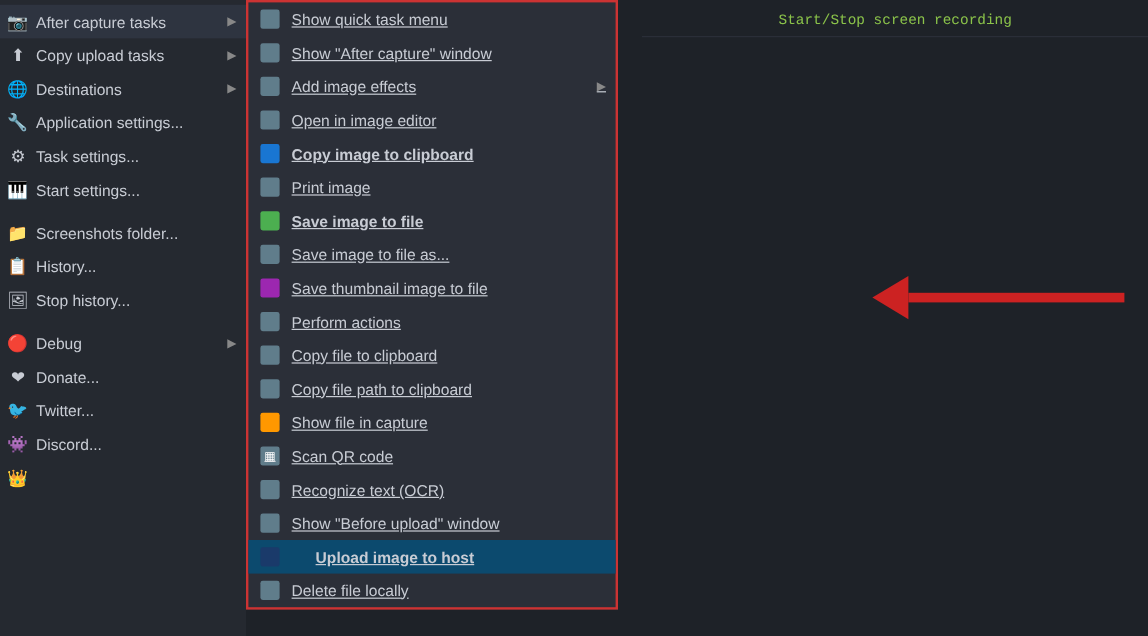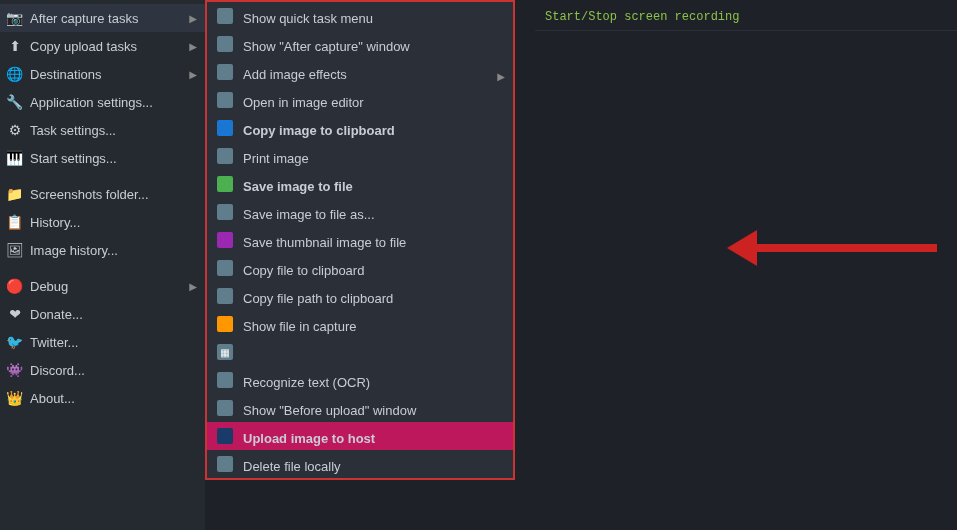--- a/index.html
+++ b/index.html
@@ -76,28 +76,30 @@
       left: 0;
       top: 0;
       width: 310px;
       background: #2b2f38;
       border: 2px solid #cc3333;
       z-index: 10;
     }
 
     .menu-item {
       display: flex;
-      align-items: flex-end;
+      align-items: center;
       padding: 4px 8px;
       cursor: pointer;
       min-height: 26px;
       position: relative;
+      text-decoration: underline;
     }
     .menu-item.highlighted {
-      background: #be185d;
+      background: #0c4a6e;
+      gap: 20px;
     }
     .menu-item .menu-icon {
       width: 20px;
       height: 20px;
       margin-right: 8px;
       flex-shrink: 0;
       display: flex;
       align-items: center;
       justify-content: center;
       font-size: 14px;
@@ -135,20 +137,21 @@
       border-right: 30px solid #cc2222;
     }
 
     
     .right-panel {
       position: absolute;
       right: 0;
       top: 0;
       left: 320px;
       height: 530px;
+      text-align: center;
     }
     .right-text-item {
       padding: 6px 10px;
       border-bottom: 1px solid #2a2e38;
       color: #8bc34a;
       font-family: 'Courier New', monospace;
       font-size: 12px;
     }
 
     
@@ -208,21 +211,21 @@
     <span class="label">Screenshots folder...</span>
   </div>
 
   <div class="sidebar-item">
     <span class="icon sidebar-icon-text">📋</span>
     <span class="label">History...</span>
   </div>
 
   <div class="sidebar-item">
     <span class="icon sidebar-icon-text">🖼</span>
-    <span class="label">Image history...</span>
+    <span class="label">Stop history...</span>
   </div>
 
   <div class="sidebar-divider"></div>
 
   <div class="sidebar-item">
     <span class="icon sidebar-icon-text">🔴</span>
     <span class="label">Debug</span>
     <span class="arrow">▶</span>
   </div>
 
@@ -236,21 +239,20 @@
     <span class="label">Twitter...</span>
   </div>
 
   <div class="sidebar-item">
     <span class="icon sidebar-icon-text">👾</span>
     <span class="label">Discord...</span>
   </div>
 
   <div class="sidebar-item">
     <span class="icon sidebar-icon-text">👑</span>
-    <span class="label">About...</span>
   </div>
 </div>
 
 <div class="main-content">
 
   <div class="right-panel" style="position:absolute; left: 330px; top:0; right:0;">
     <div class="right-text-item" style="margin-top:4px;">Start/Stop screen recording</div>
   </div>
 
   <div class="dropdown-menu">
@@ -312,20 +314,26 @@
       <span class="menu-label">Save image to file as...</span>
     </div>
 
     <div class="menu-item">
       <span class="menu-icon">
         <div class="icon-square" style="background:#9c27b0;"></div>
       </span>
       <span class="menu-label">Save thumbnail image to file</span>
     </div>
 
+    <div class="menu-item">
+      <span class="menu-icon">
+        <div class="icon-square" style="background:#607d8b;"></div>
+      </span>
+      <span class="menu-label">Perform actions</span>
+    </div>
 
     <div class="menu-item">
       <span class="menu-icon">
         <div class="icon-square" style="background:#607d8b;"></div>
       </span>
       <span class="menu-label">Copy file to clipboard</span>
     </div>
 
     <div class="menu-item">
       <span class="menu-icon">
@@ -338,20 +346,21 @@
       <span class="menu-icon">
         <div class="icon-square" style="background:#ff9800;"></div>
       </span>
       <span class="menu-label">Show file in capture</span>
     </div>
 
     <div class="menu-item">
       <span class="menu-icon">
         <div class="icon-square" style="background:#607d8b; font-size:10px; color:#fff; display:flex; align-items:center; justify-content:center;">▦</div>
       </span>
+      <span class="menu-label">Scan QR code</span>
     </div>
 
     <div class="menu-item">
       <span class="menu-icon">
         <div class="icon-square" style="background:#607d8b;"></div>
       </span>
       <span class="menu-label">Recognize text (OCR)</span>
     </div>
 
     <div class="menu-item">

